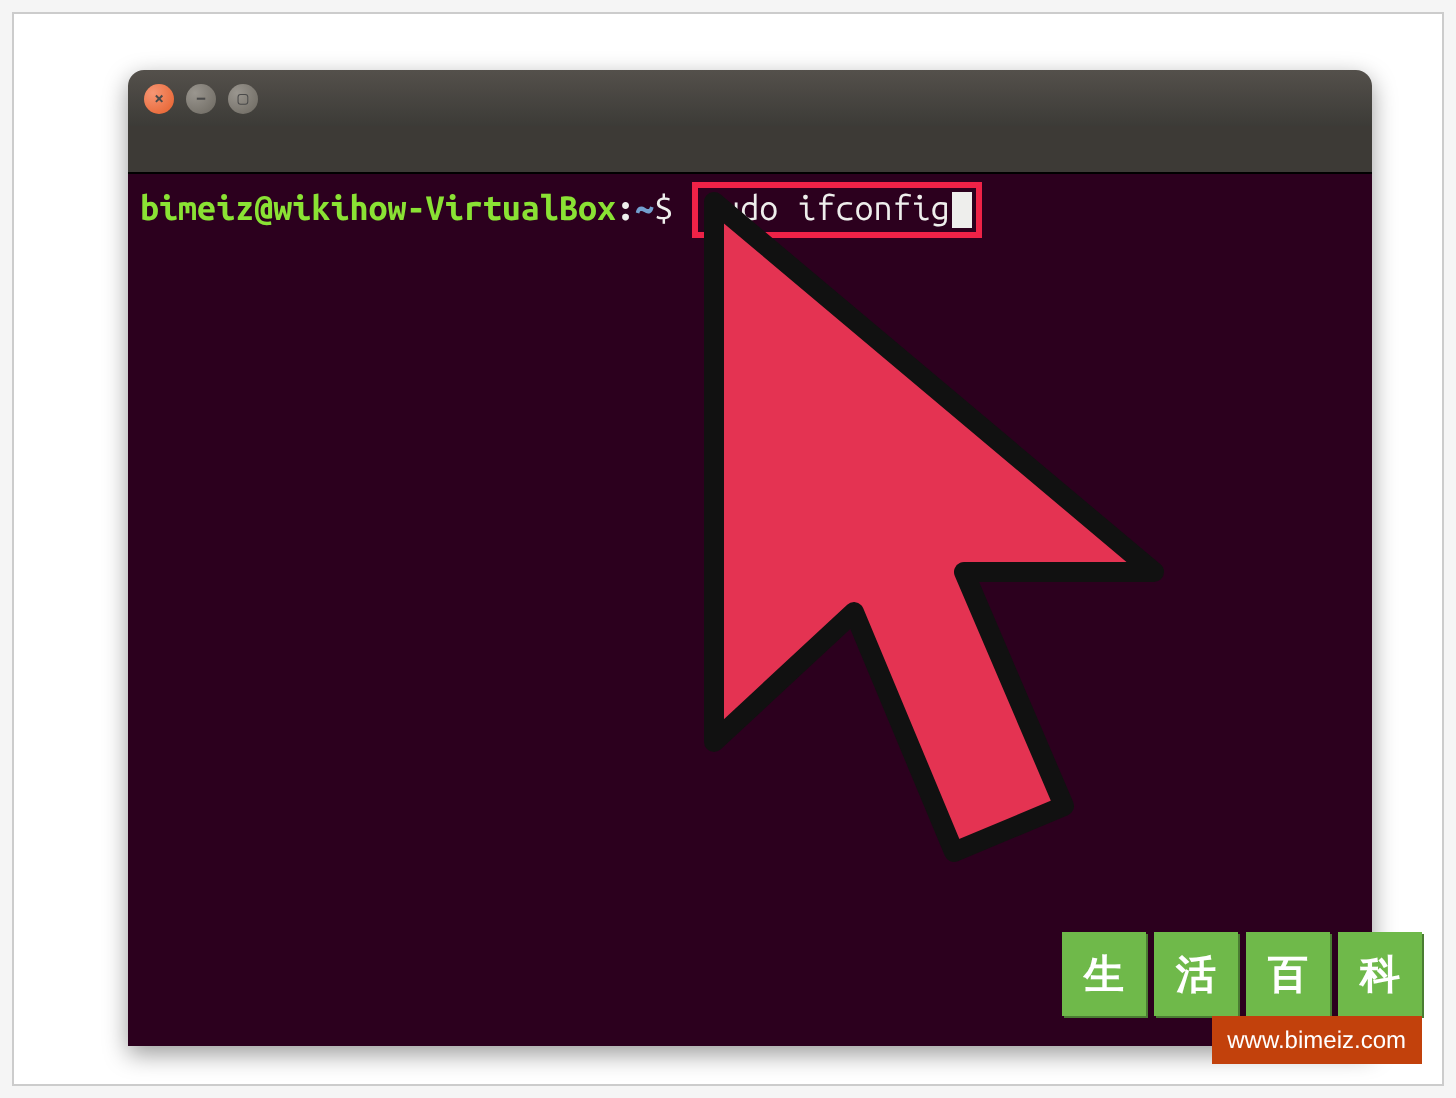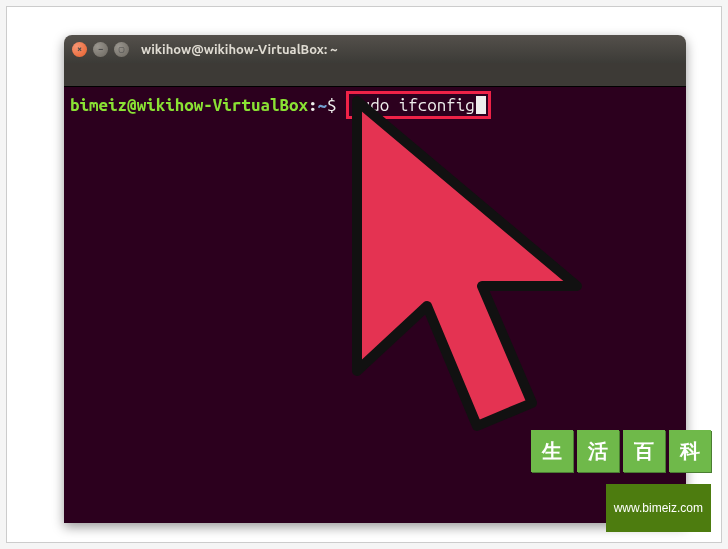--- a/index.html
+++ b/index.html
@@ -123,41 +123,40 @@
       color:#fff;
       font-size:20px;
       display:flex;
       align-items:center;
       justify-content:center;
       font-weight:bold;
       font-family: "SimSun", serif;
       box-shadow: 1px 1px 0 #4a7d32;
     }
     .wm-url-box {
-      background:#4d7c0f;
-      padding:17px 8px;
+      background:#c2410c;
+      padding:5px 8px;
       color:#fff;
       font-size:12px;
-      margin-top:12px;
+      margin-top:0;
       text-align:center;
       font-family: sans-serif;
     }
     .wm-col{display:flex;flex-direction:column;align-items:flex-end;}
   </style>
 </head>
 <body>
 
 <div class="screenshot-frame">
 
   <div class="terminal-window">
     <div class="title-bar">
       <div class="win-btn btn-close">×</div>
       <div class="win-btn btn-min">−</div>
       <div class="win-btn btn-max">▢</div>
-      <div class="title-text">wikihow@wikihow-VirtualBox: ~</div>
     </div>
     <div class="menu-bar"></div>
     <div class="terminal-body">
       <span class="prompt-user">bimeiz@wikihow-VirtualBox</span><span class="prompt-colon">:</span><span class="prompt-path">~</span><span class="prompt-dollar">$</span>
       <span class="highlight-box"><span class="cmd">sudo ifconfig</span><span class="cursor-block"></span></span>
     </div>
   </div>
 
   <svg class="giant-cursor" viewBox="0 0 260 360">
     <path d="M 20 10 L 20 280 L 90 215 L 140 335 L 195 312 L 145 195 L 240 195 Z" fill="#e43352" stroke="#111" stroke-width="10" stroke-linejoin="round"></path>

